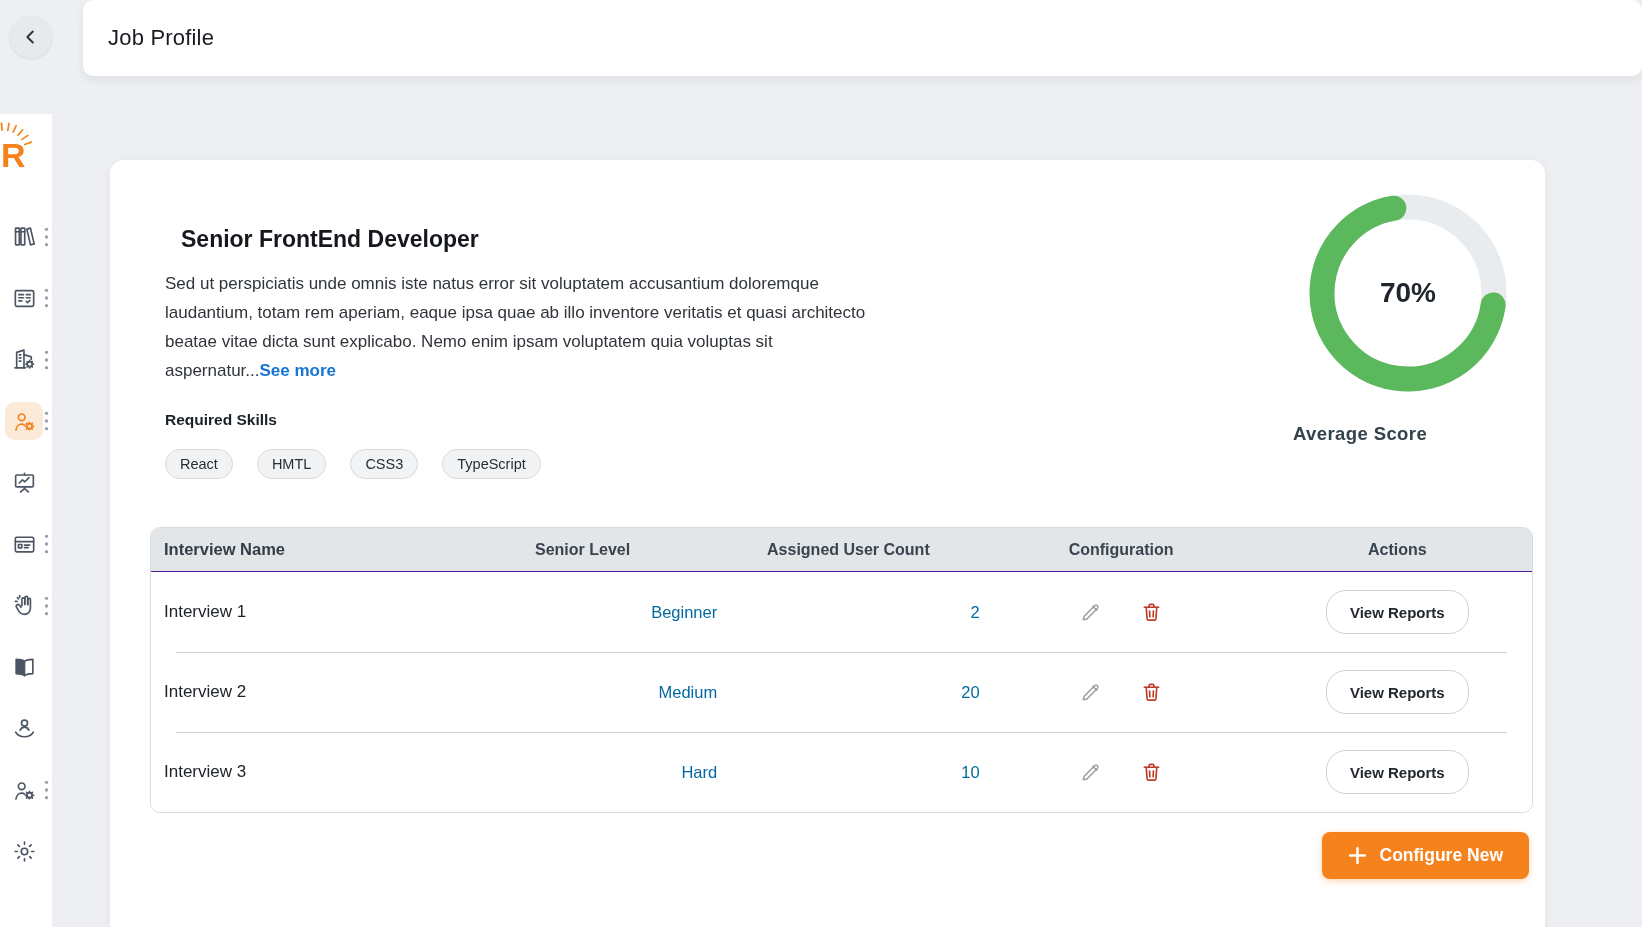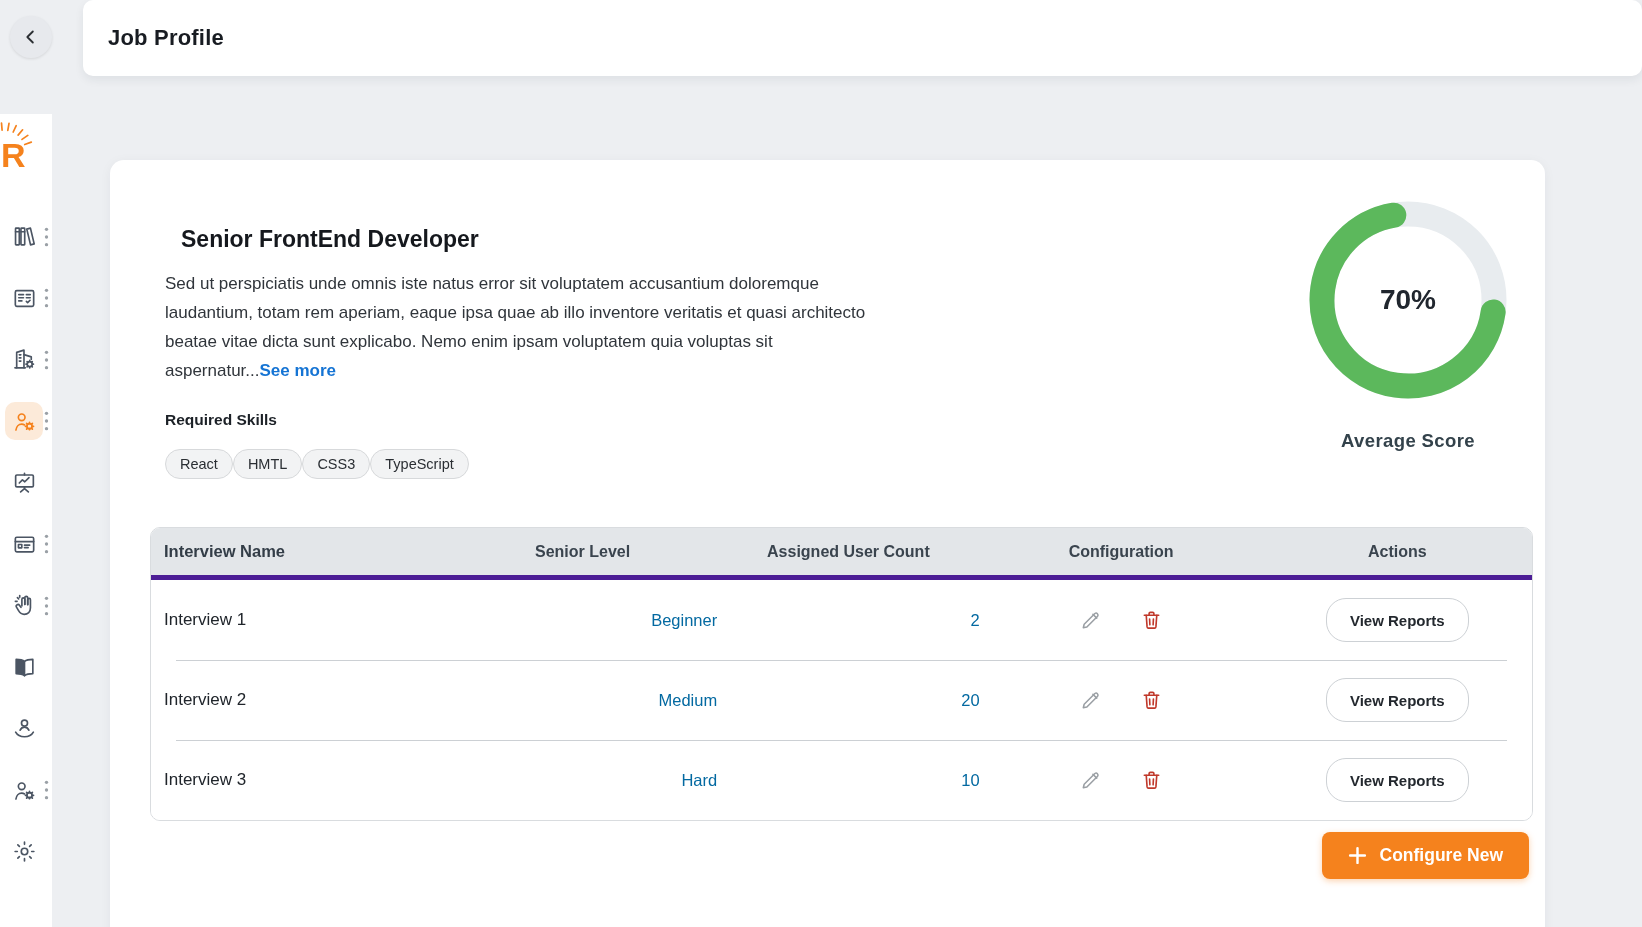--- a/index.html
+++ b/index.html
@@ -13,21 +13,21 @@
     color:#20252b;
   }
 
   
   .topbar-card {
     position:absolute; left:83px; top:0; right:0; height:76px;
     background:#fff; border-radius:10px;
     box-shadow:0 4px 10px rgba(30,40,60,.07);
     display:flex; align-items:center; padding-left:25px;
   }
-  .page-title { font-size:22px; font-weight:700; color:#181c22; margin:0; letter-spacing:.2px; }
+  .page-title { font-size:22px; font-weight:400; color:#181c22; margin:0; letter-spacing:.2px; }
   .back-btn {
     position:absolute; left:10px; top:16px; width:42px; height:42px;
     border-radius:50%; background:#e7e9ed; border:none; cursor:pointer;
     display:flex; align-items:center; justify-content:center;
     box-shadow:0 1px 3px rgba(0,0,0,.10);
   }
 
   
   .sidebar {
     position:absolute; left:0; top:114px; width:52px; bottom:0;
@@ -51,46 +51,46 @@
   .card {
     position:absolute; left:110px; top:160px; width:1435px; height:800px;
     background:#fff; border-radius:14px;
     box-shadow:0 2px 12px rgba(30,40,60,.05);
     padding:50px 0 0 55px;
   }
   .job-title { margin:16px; font-size:23px; font-weight:700; color:#15181d; }
   .job-desc { margin:16px 0 0 0; width:720px; font-size:17px; line-height:29px; color:#30353b; }
   .see-more { color:#1574D4; font-weight:700; text-decoration:none; cursor:pointer; }
   .skills-label { margin-top:26px; font-size:15.5px; font-weight:700; color:#1c2127; }
-  .chips { margin-top:20px; display:flex; gap:0; }
+  .chips { margin-top:20px; display:flex; gap:24px; }
   .chip {
     display:inline-block; padding:6px 14px; border-radius:15px;
     background:#f2f3f4; border:1px solid #d7d9db;
     font-size:14.5px; color:#2a2e33;
   }
 
   
-  .score-box { position:absolute; top:32px; right:22px; width:230px; text-align:center; }
+  .score-box { position:absolute; top:25px; right:22px; width:230px; text-align:left; }
   .donut { position:relative; width:216px; height:216px; margin:0 auto; }
   .pct {
     position:absolute; inset:0; display:flex; align-items:center; justify-content:center;
     font-size:28px; font-weight:700; color:#20262e;
   }
   .score-label { margin-top:22px; font-size:18.5px; font-weight:700; color:#33424b; letter-spacing:.4px; }
 
   
   .table {
     margin:48px 12px 0 -15px;
     border:1px solid #d9dcdf; border-radius:10px; overflow:hidden;
   }
   .thead {
     display:grid; grid-template-columns:21.5% 19.5% 19% 20.5% 19.5%;
-    background:#e3e6e9; height:52px; align-items:center;
+    background:#e3e6e9; height:44px; align-items:center;
     font-size:16px; font-weight:700; color:#3a444e;
-    border-bottom:5px solid #4c1d95;
+    border-bottom:1px solid #4c1d95;
   }
   .th { text-align:center; }
   .th.first { text-align:left; padding-left:13px; font-size:16.5px; color:#333d47; }
   .trow {
     display:grid; grid-template-columns:21.5% 19.5% 19% 20.5% 19.5%;
     height:80px; align-items:center; position:relative; background:#fff;
   }
   .trow + .trow::before {
     content:""; position:absolute; top:0; left:25px; right:25px; height:1px; background:#ccd0d4;
   }

